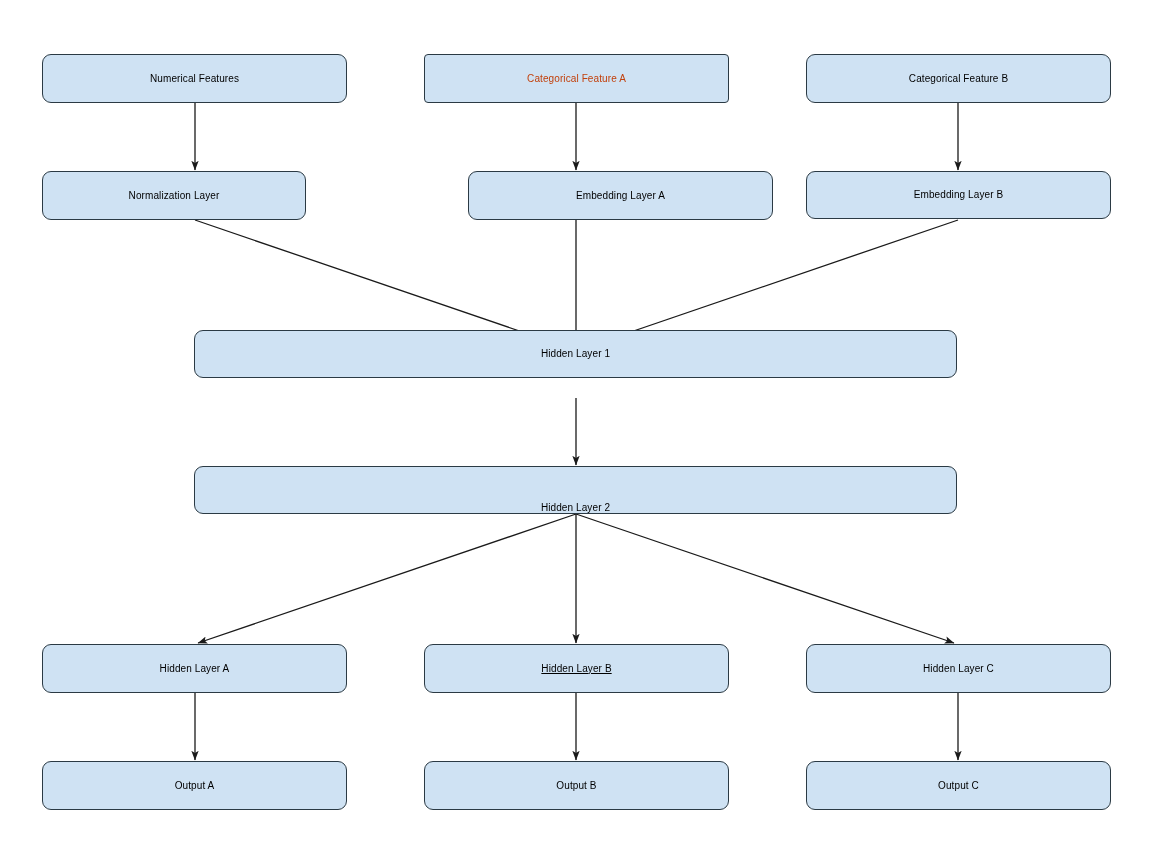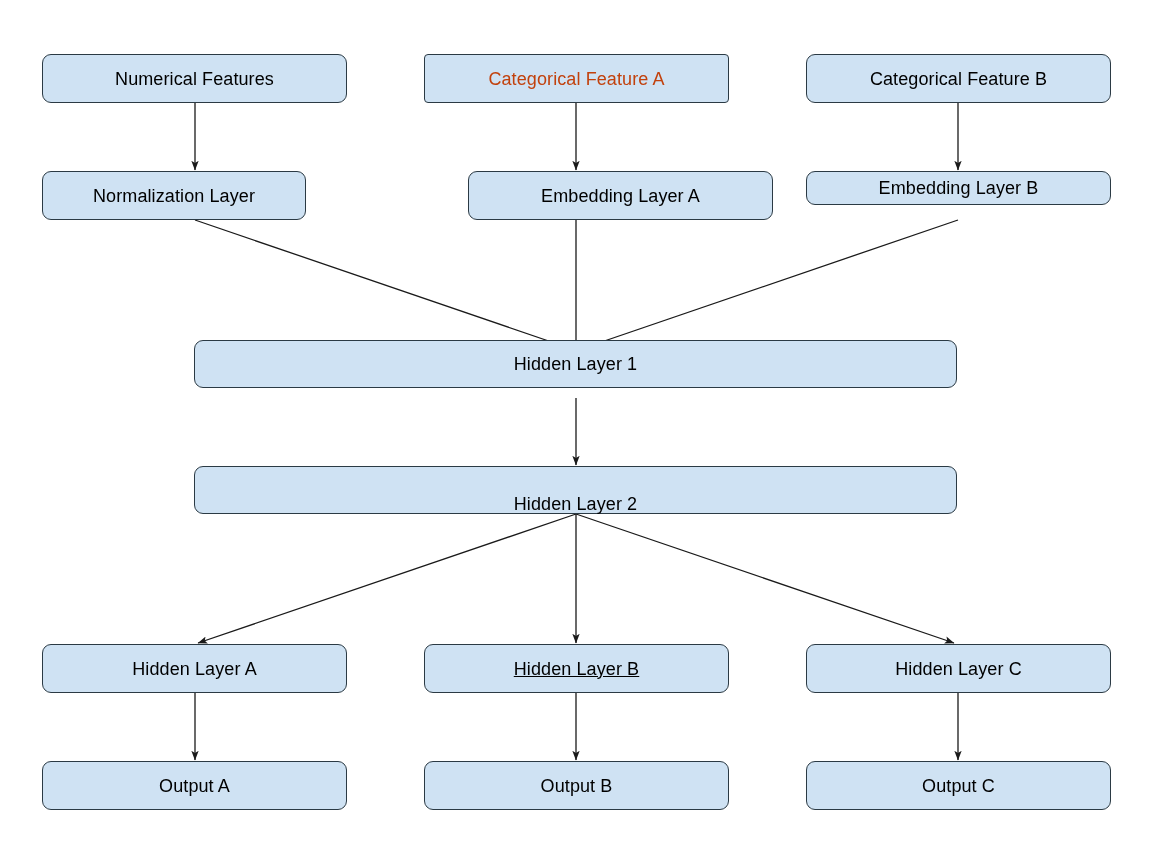--- a/index.html
+++ b/index.html
@@ -30,21 +30,21 @@
   .node {
     position: absolute;
     box-sizing: border-box;
     display: flex;
     align-items: center;
     justify-content: center;
     background: #cfe2f3;
     border: 1.3px solid #2b3a44;
     border-radius: 9px;
     color: #000000;
-    font-size: 18px;
+    font-size: 10px;
     font-family: "Liberation Sans", sans-serif;
     line-height: 1;
     letter-spacing: 0.1px;
     white-space: nowrap;
     z-index: 2;
   }
   .node-label {
     display: block;
     text-align: center;
   }
@@ -84,24 +84,24 @@
       </div>
       <div class="node" style="left: 806px; top: 54px; width: 305px; height: 49px; background: rgb(207, 226, 243); border-color: rgb(43, 58, 68); color: #000000; border-radius: 9px;">
         <span class="node-label">Categorical Feature B</span>
       </div>
       <div class="node" style="left: 42px; top: 171px; width: 264px; height: 49px; background: rgb(207, 226, 243); border-color: rgb(43, 58, 68); color: rgb(0, 0, 0); border-radius: 9px;">
         <span class="node-label">Normalization Layer</span>
       </div>
       <div class="node" style="left: 424px; top: 171px; width: 305px; height: 49px; background: rgb(207, 226, 243); border-color: rgb(43, 58, 68); color: rgb(0, 0, 0); border-radius: 9px; margin-left: 44px;">
         <span class="node-label">Embedding Layer A</span>
       </div>
-      <div class="node" style="left: 806px; top: 171px; width: 305px; height: 34px; background: rgb(207, 226, 243); border-color: rgb(43, 58, 68); color: rgb(0, 0, 0); border-radius: 9px;">
+      <div class="node" style="left: 806px; top: 171px; width: 305px; height: 48px; background: rgb(207, 226, 243); border-color: rgb(43, 58, 68); color: rgb(0, 0, 0); border-radius: 9px;">
         <span class="node-label">Embedding Layer B</span>
       </div>
-      <div class="node" style="left: 194px; top: 340px; width: 763px; height: 48px; background: rgb(207, 226, 243); border-color: rgb(43, 58, 68); color: rgb(0, 0, 0); border-radius: 9px;">
+      <div class="node" style="left: 194px; top: 330px; width: 763px; height: 48px; background: rgb(207, 226, 243); border-color: rgb(43, 58, 68); color: rgb(0, 0, 0); border-radius: 9px;">
         <span class="node-label">Hidden Layer 1</span>
       </div>
       <div class="node" style="left: 194px; top: 466px; width: 763px; height: 48px; background: rgb(207, 226, 243); border-color: rgb(43, 58, 68); color: rgb(0, 0, 0); border-radius: 9px; align-items: flex-end;">
         <span class="node-label">Hidden Layer 2</span>
       </div>
       <div class="node" style="left: 42px; top: 644px; width: 305px; height: 49px; background: rgb(207, 226, 243); border-color: rgb(43, 58, 68); color: rgb(0, 0, 0); border-radius: 9px;">
         <span class="node-label">Hidden Layer A</span>
       </div>
       <div class="node" style="left: 424px; top: 644px; width: 305px; height: 49px; background: rgb(207, 226, 243); border-color: rgb(43, 58, 68); color: rgb(0, 0, 0); border-radius: 9px; text-decoration: underline;">
         <span class="node-label">Hidden Layer B</span>

